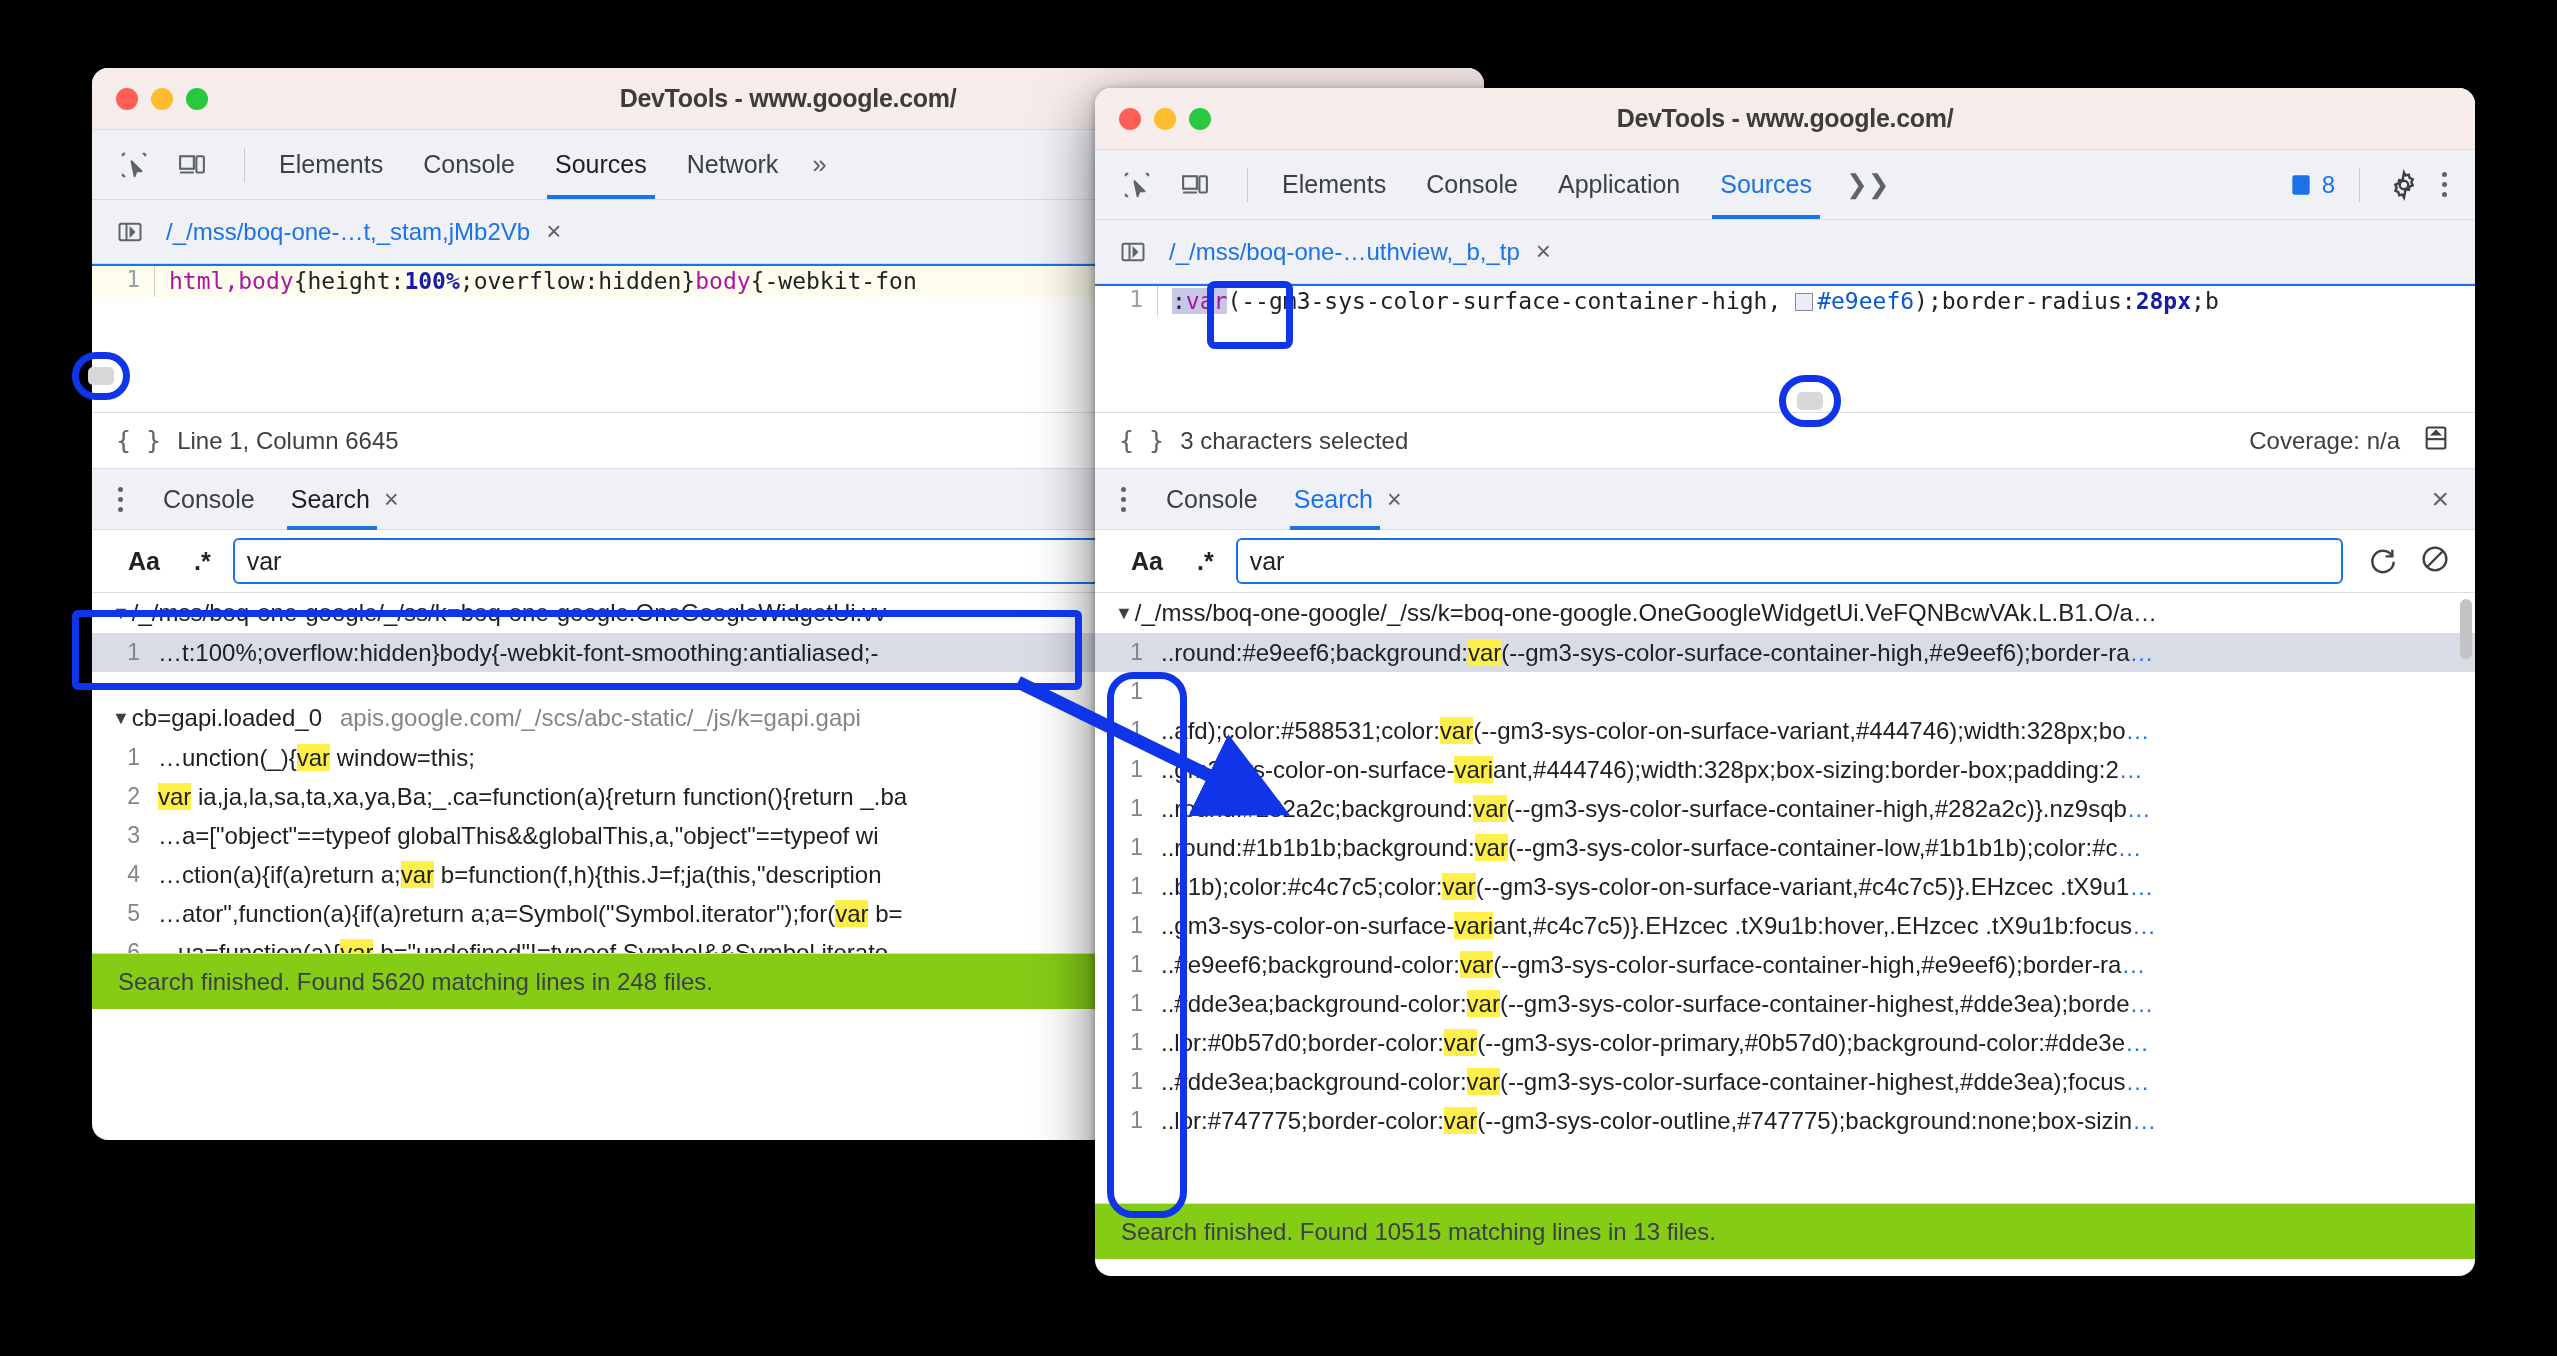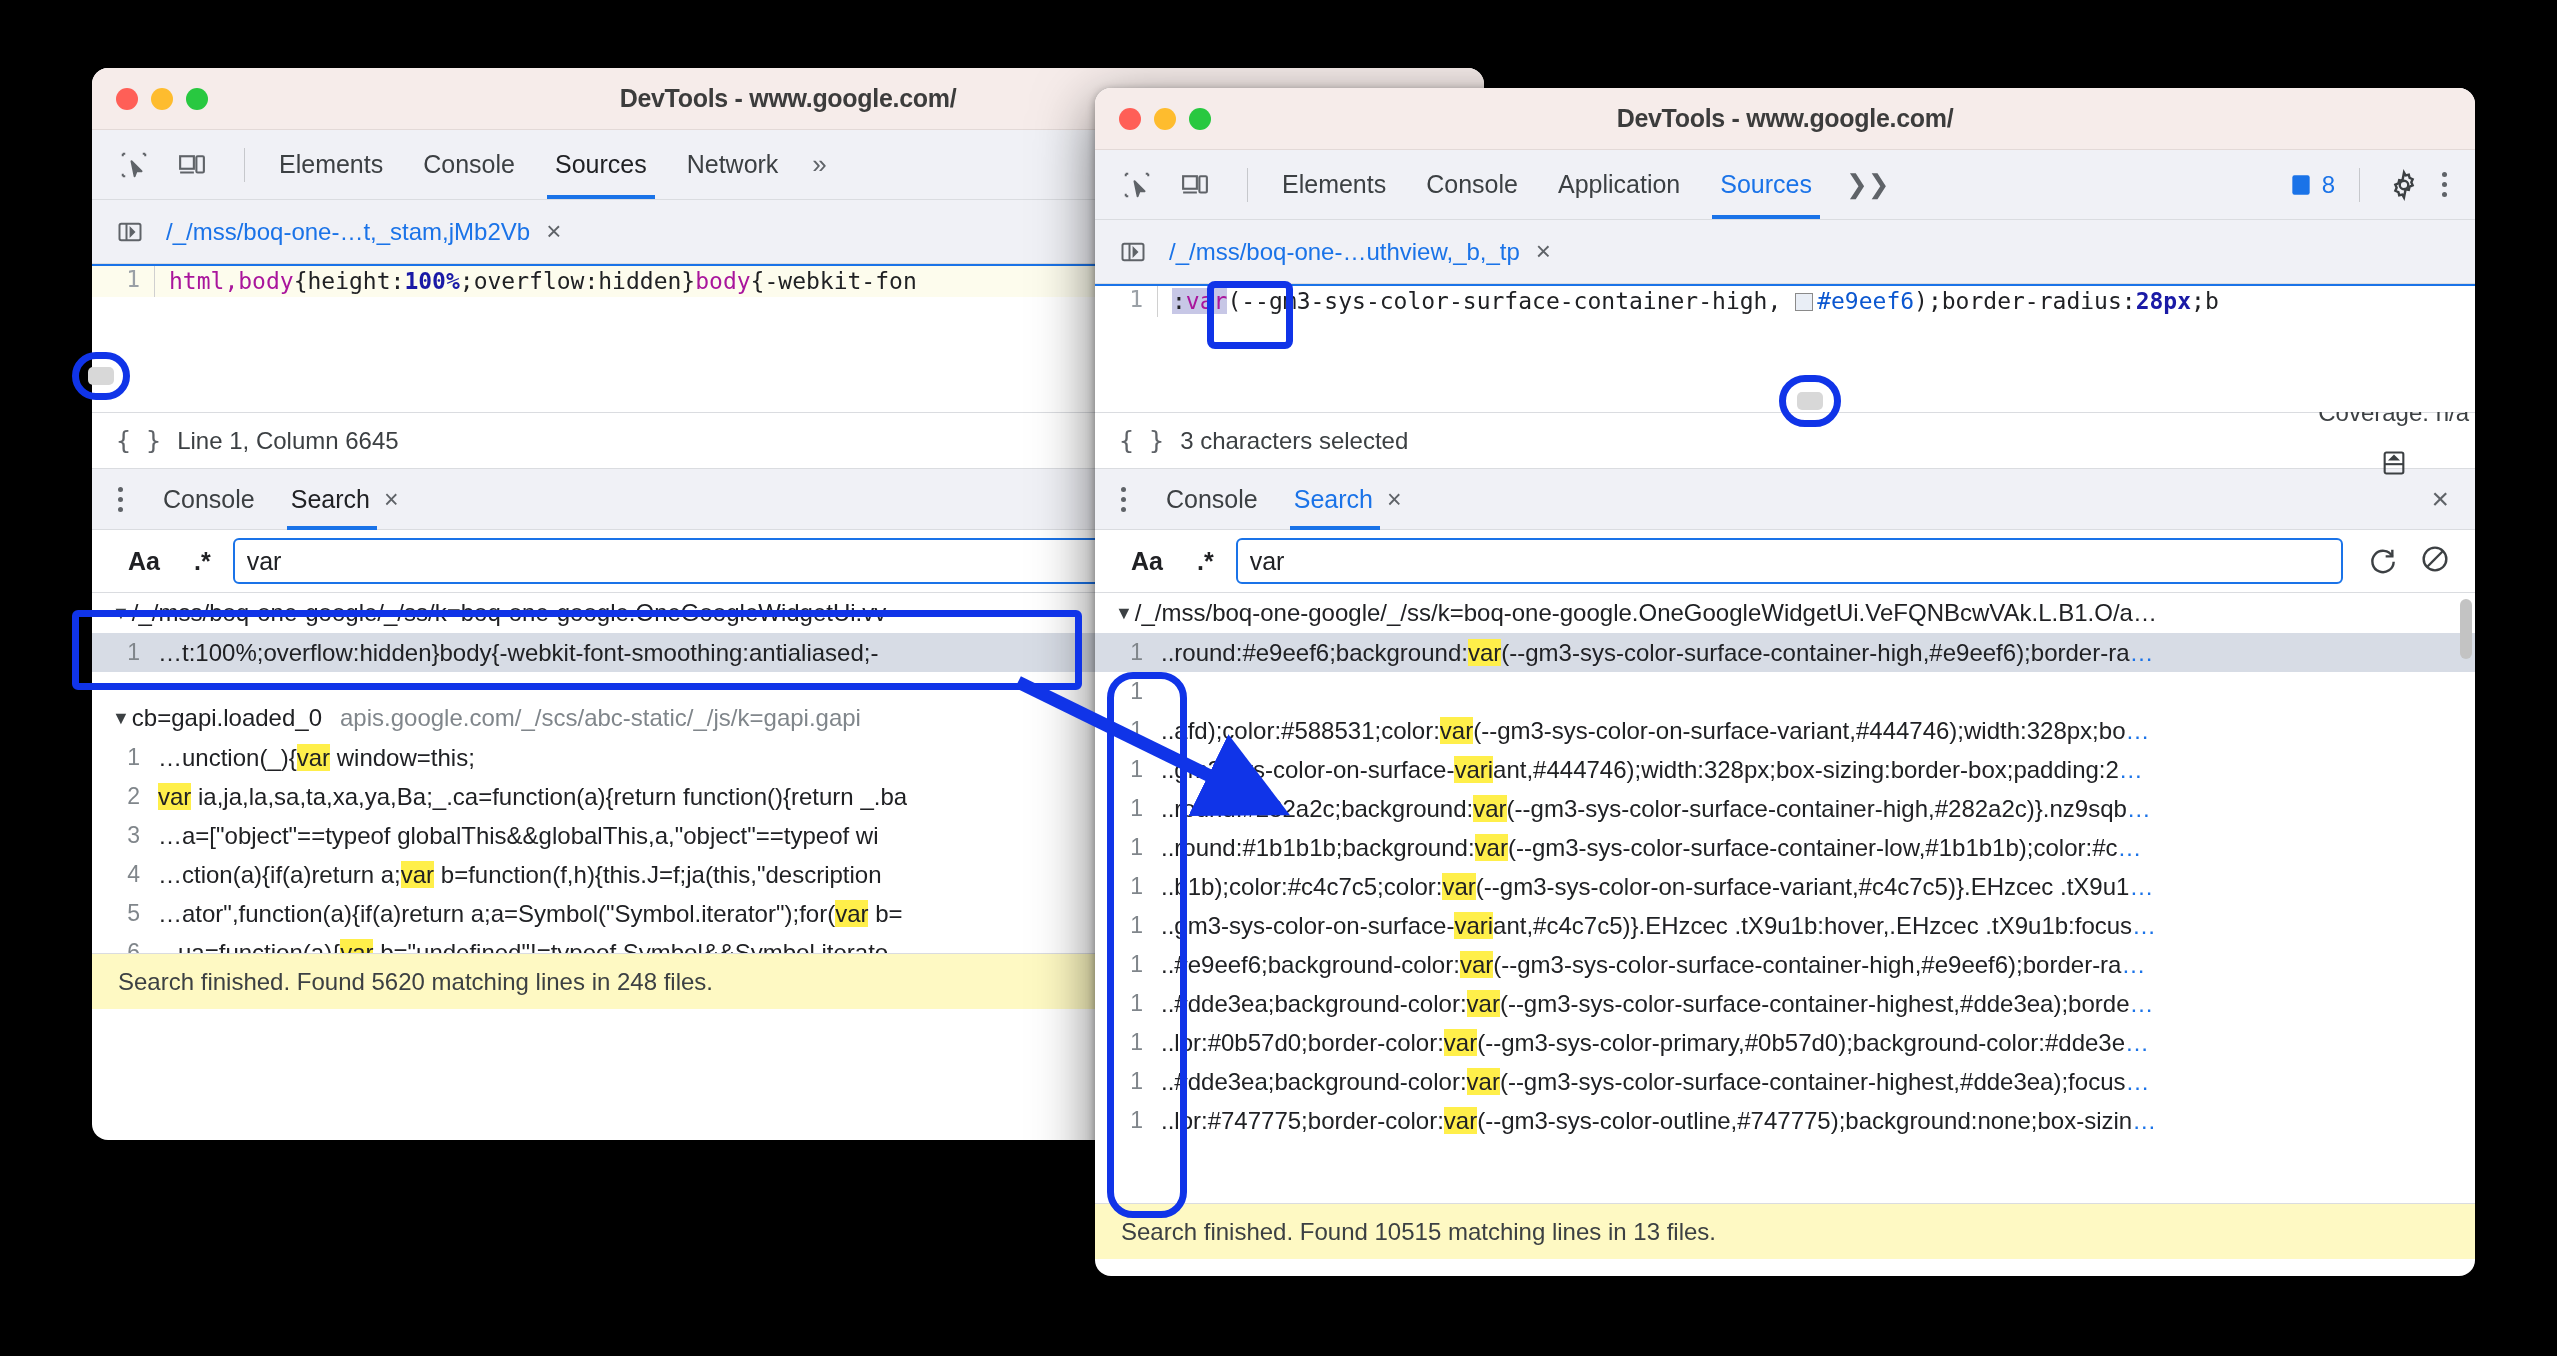--- a/index.html
+++ b/index.html
@@ -124,21 +124,21 @@
   }
 
   
   .statusbar {
     height: 56px; background: #fff;
     border-top: 1px solid #dadce0;
     display: flex; align-items: center;
     font-size: 24px; color: #3c4043;
   }
   .statusbar .braces { padding: 0 16px 0 24px; color: #5f6368; font-size: 25px; font-family: "DejaVu Sans Mono", monospace; }
-  .status-right { margin-left: auto; display: flex; align-items: center; gap: 22px; padding-right: 6px; flex-direction: column; }
+  .status-right { margin-left: auto; display: flex; align-items: center; gap: 22px; padding-right: 25px; }
 
   
   .drawer-tabs {
     height: 62px; background: #f0f1f6;
     border-top: 1px solid #dadce0;
     border-bottom: 1px solid #dadce0;
     display: flex; align-items: center;
   }
   .kebab { padding: 0 22px 0 26px; color: #5f6368; display: flex; flex-direction: column; gap: 5px; }
   .kebab i { width: 5px; height: 5px; border-radius: 50%; background: #5f6368; display: block; }
@@ -193,21 +193,21 @@
   .res-row.sel { background: #d7dce5; }
   .res-num {
     width: 66px; flex: none; text-align: right; padding-right: 18px;
     color: #80868b; font-size: 23px;
   }
   .res-text { overflow: hidden; text-overflow: clip; }
   .mark { background: #ffef4a; }
   .ell { color: #1a73e8; }
 
   .footer {
-    height: 56px; background: #fef9c3;
+    height: 56px; background: #84cc16;
     border-top: 1px solid #dadce0;
     display: flex; align-items: center;
     font-size: 24px; color: #3c4043;
     padding-left: 26px;
   }
 
   
   .anno {
     position: absolute;
     border: 7px solid #1034e8;

